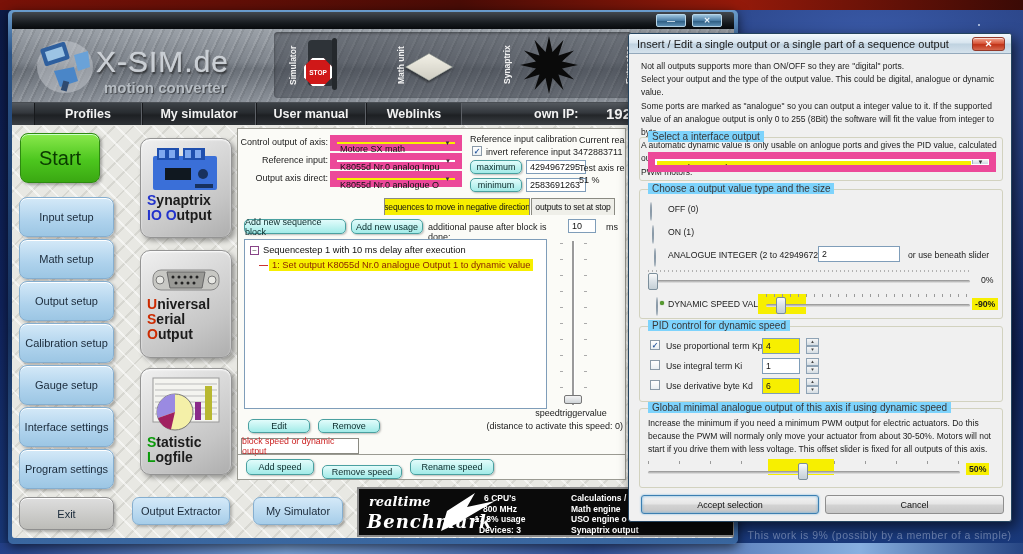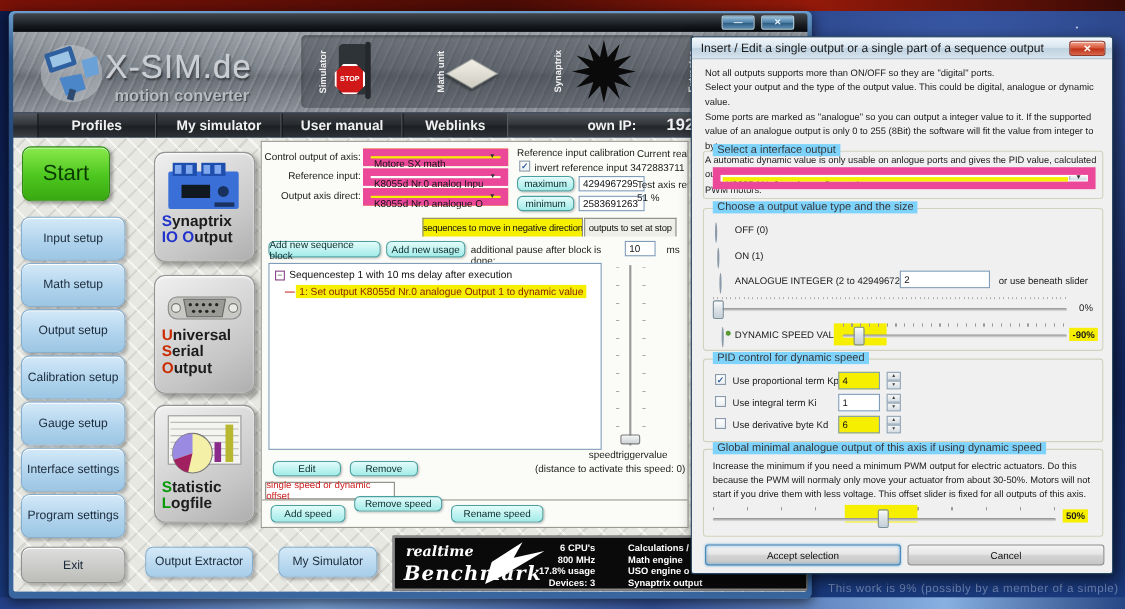--- a/index.html
+++ b/index.html
@@ -7,21 +7,21 @@
   .screen { position:relative; width:1023px; height:554px; overflow:hidden;
     background: radial-gradient(ellipse at 85% 8%, #3a5aa8 0%, rgba(20,40,100,0) 45%),
                 linear-gradient(180deg,#0c1a46 0%,#10235c 55%,#1a3a7c 100%); }
   .abs { position:absolute; }
   .topstrip { left:0; top:0; width:1023px; height:10px;
     background: linear-gradient(90deg,#7a1208,#4a0c06 45%,#951a0a 72%,#3a0a05); }
   .bottomband { left:0; top:543px; width:1023px; height:11px;
     background: linear-gradient(90deg,#24418a,#7aa2d8 28%,#35549c 58%,#88b0e0 84%,#274684); }
   .star { width:2px; height:2px; border-radius:50%; background:#e8f0ff; opacity:.85; }
   .watermark { left:742px; top:529px; width:275px; font-size:10.5px; color:rgba(175,190,220,.55);
-    letter-spacing:.5px; text-align:right; }
+    letter-spacing:.5px; text-align:center; }
 
   
   .main-window { left:8px; top:10px; width:730px; height:534px; border-radius:5px;
     background: linear-gradient(180deg,#6a9ccc 0%,#2c5588 8%,#16305c 60%,#3a67a0 100%);
     box-shadow: 0 3px 12px rgba(0,0,0,.65); }
   .titlebar { left:4px; top:2px; width:722px; height:17px; border-radius:3px 3px 0 0;
     background: linear-gradient(180deg,#43484e,#14181c 70%,#070a0d); }
   .tb-btn { top:2px; width:30px; height:13px; border:1px solid #b8d6e8; border-radius:2px;
     background: linear-gradient(180deg,#9cc4de 0%,#4c7ea6 50%,#2e5d82 55%,#5d90b6 100%);
     color:#eaf4fb; font-size:8px; line-height:11px; text-align:center; font-weight:bold; }
@@ -113,21 +113,21 @@
   .red-tab { position:absolute; border:1px solid #8a8a82; background:#fff; color:#c22;
     font-size:8.8px; display:flex; align-items:center; justify-content:center; }
 
   
   .bench { left:345px; top:362px; width:378px; height:50px; background:#0a0a0a;
     border:2px solid #8a8a8a; color:#fff; }
   .bench-brand1 { position:absolute; left:10px; top:5px; font-family:"DejaVu Serif", serif;
     font-style:italic; font-weight:bold; font-size:13px; }
   .bench-brand2 { position:absolute; left:8px; top:22px; font-family:"DejaVu Serif", serif;
     font-style:italic; font-weight:bold; font-size:18px; letter-spacing:1px; }
-  .bench-col1 { position:absolute; left:100px; top:4px; width:82px; text-align:right;
+  .bench-col1 { position:absolute; left:100px; top:4px; width:82px; text-align:center;
     font-size:8.5px; font-weight:bold; line-height:10.5px; }
   .bench-col2 { position:absolute; left:212px; top:4px; width:170px; text-align:left;
     font-size:8.5px; font-weight:bold; line-height:10.5px; }
 
   
   .dialog { left:628px; top:33px; width:384px; height:489px; border:1px solid #24445f;
     border-radius:3px; background:#f0f0f0; box-shadow:4px 5px 14px rgba(0,0,0,.6); z-index:10; }
   .dlg-title { left:0; top:0; width:100%; height:20px; border-radius:2px 2px 0 0;
     background: linear-gradient(180deg,#f3f9fd 0%,#d7e4ee 48%,#bfd2e0 52%,#d5e2ec 100%);
     border-bottom:1px solid #93a8bb; font-size:11px; color:#1a1a1a; line-height:20px; padding-left:8px; }
@@ -350,24 +350,24 @@
         <div class="vslider-ticks" style="left:322px;top:114px;height:158px"></div>
         <div class="vtrack" style="left:334px;top:112px;height:164px"></div>
         <div class="vslider-ticks" style="left:346px;top:114px;height:158px"></div>
         <div class="vthumb" style="left:326px;top:266px"></div>
         <div class="plabel" style="left:270px;top:279px;width:126px;text-align:center">speedtriggervalue</div>
         <div class="plabel" style="left:178px;top:292px;width:207px">(distance to activate this speed: 0)</div>
 
         <div class="cyan-btn" style="left:10px;top:290px;width:62px;height:14px">Edit</div>
         <div class="cyan-btn" style="left:80px;top:290px;width:62px;height:14px">Remove</div>
 
-        <div class="red-tab" style="left:3px;top:309px;width:118px;height:16px">single speed or dynamic offset</div>
+        <div class="red-tab" style="left:3px;top:309px;width:118px;height:16px">block speed or dynamic output</div>
         <div class="abs" style="left:0;top:325px;width:389px;border-top:1px solid #9a9a92"></div>
         <div class="cyan-btn" style="left:8px;top:330px;width:68px;height:16px">Add speed</div>
-        <div class="cyan-btn" style="left:84px;top:322px;width:80px;height:14px">Remove speed</div>
+        <div class="cyan-btn" style="left:84px;top:336px;width:80px;height:14px">Remove speed</div>
         <div class="cyan-btn" style="left:172px;top:330px;width:84px;height:16px">Rename speed</div>
       </div>
 
       <div class="abs bench">
         <svg class="abs" style="left:78px;top:2px" width="60" height="42" viewBox="0 0 60 42">
           <polygon points="10,20 38,2 30,16 58,10 24,30 34,26 4,40" fill="#fff"></polygon>
         </svg>
         <div class="bench-brand1">realtime</div>
         <div class="bench-brand2">Benchmark</div>
         <div class="bench-col1">

